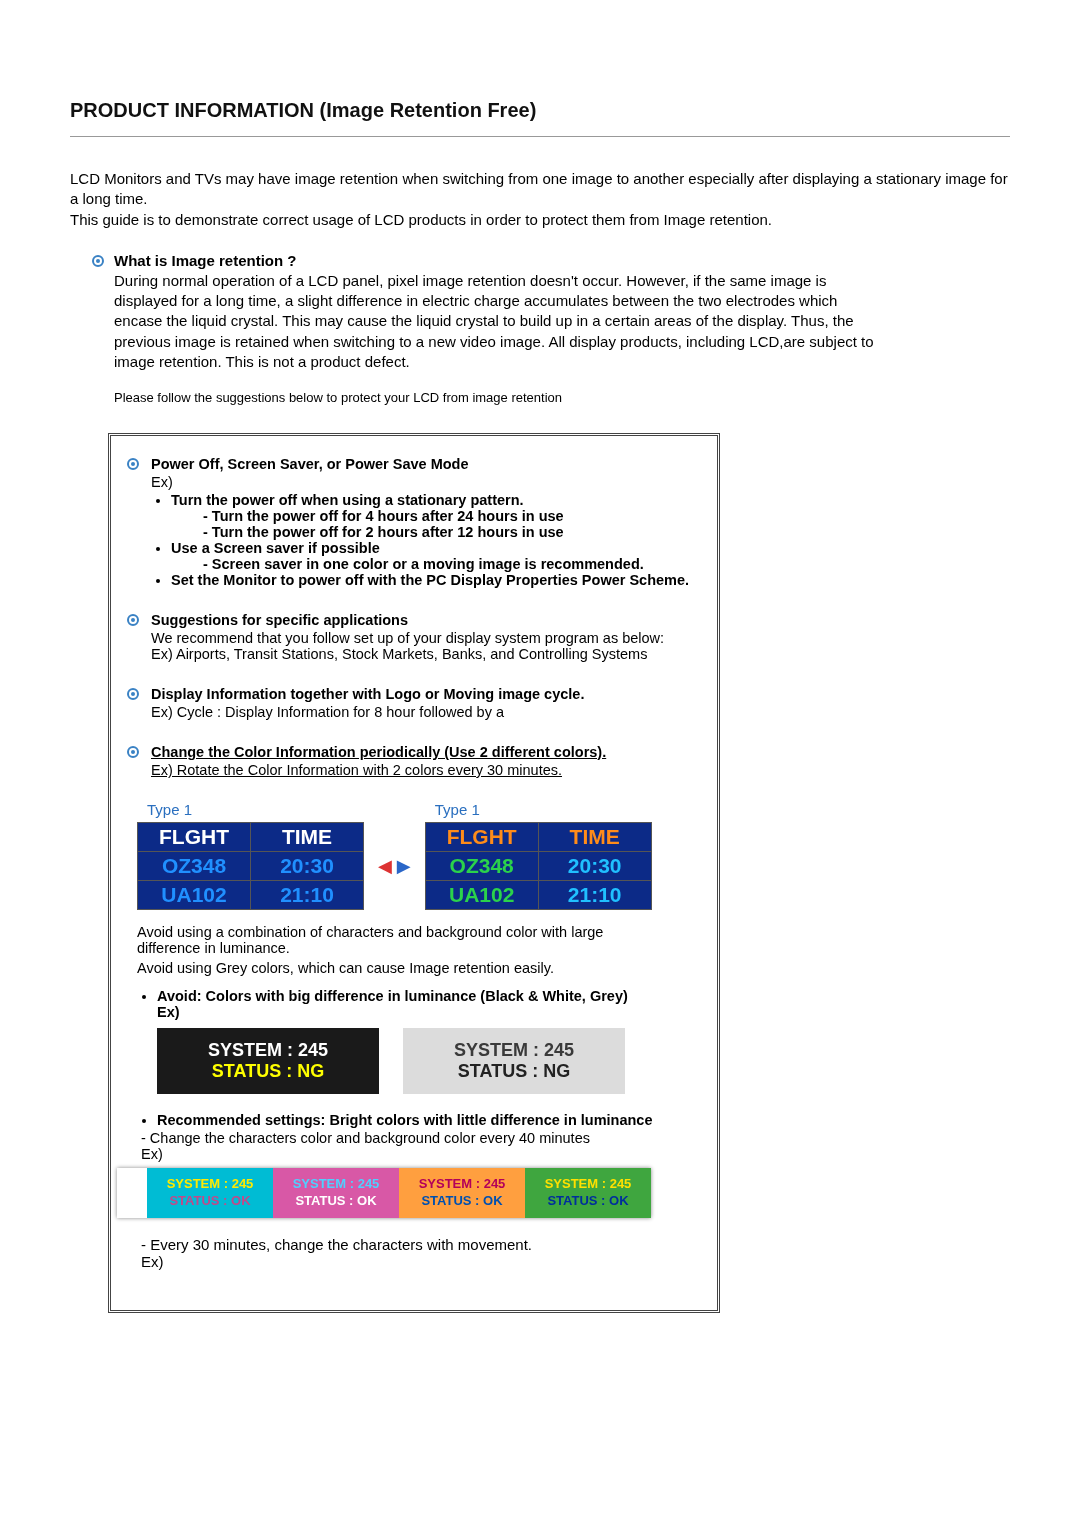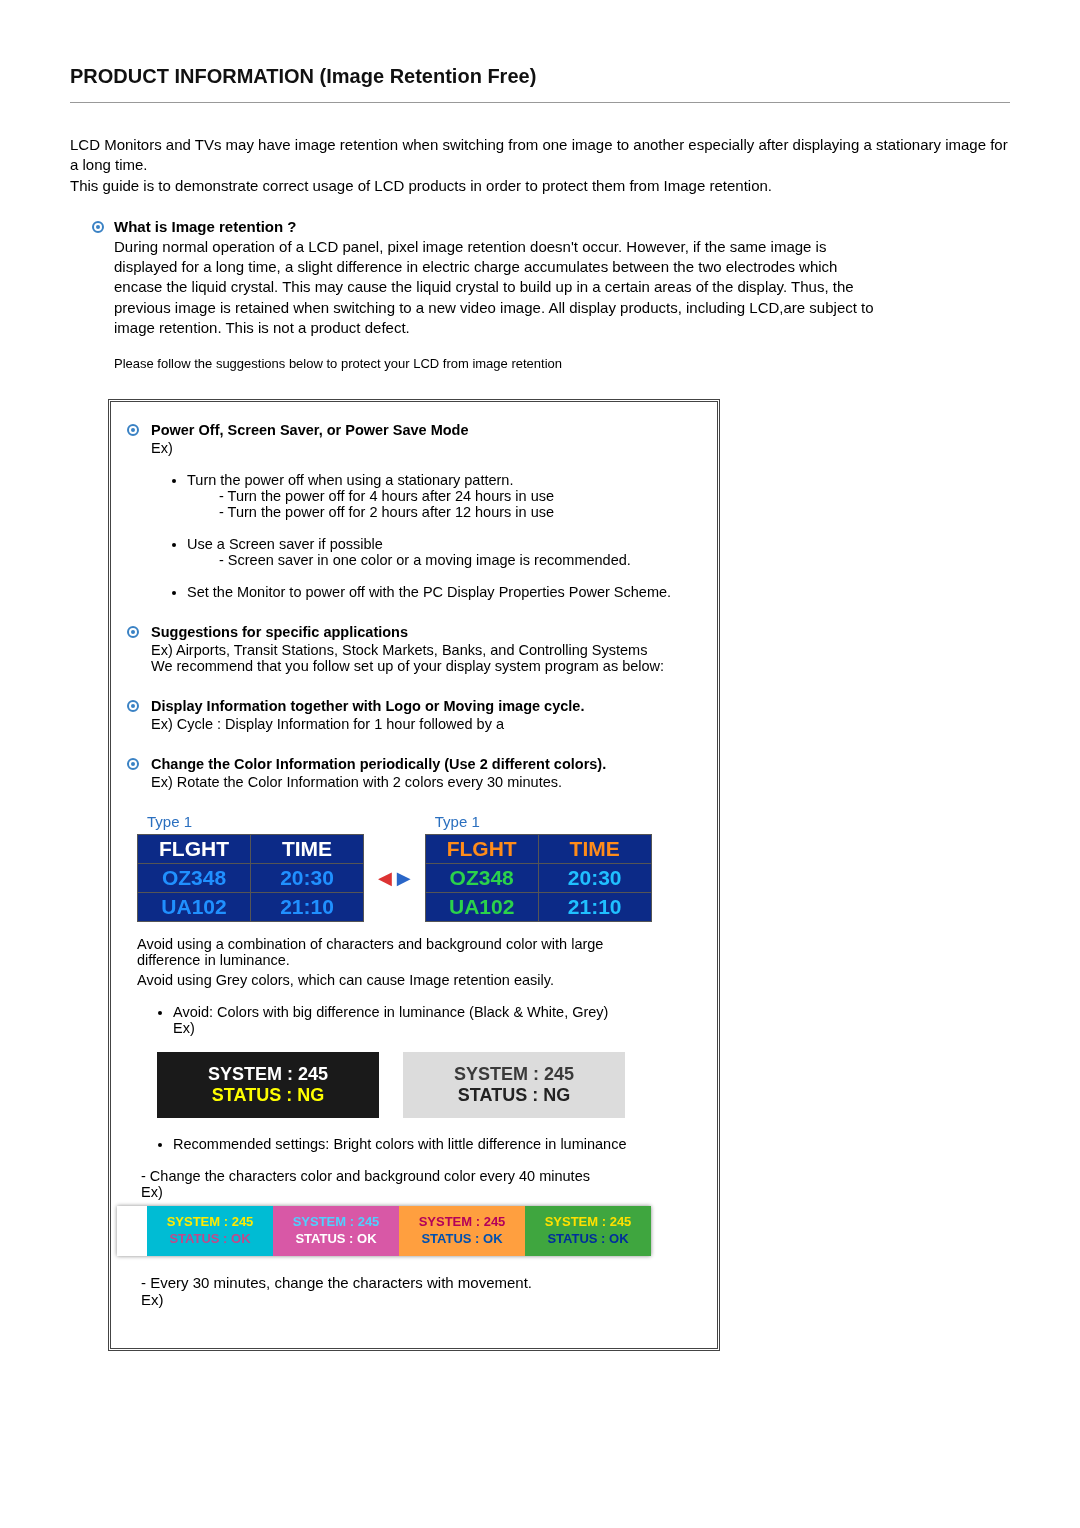--- a/index.html
+++ b/index.html
@@ -4,21 +4,21 @@
 <style>
   body {
     margin: 0;
     padding: 0;
     background: #ffffff;
     font-family: Arial, Helvetica, sans-serif;
     color: #000;
     width: 1080px;
   }
   .page {
-    padding: 65px 70px 60px 70px;
+    padding: 99px 70px 60px 70px;
   }
   .title {
     font-size: 20px;
     font-weight: bold;
     color: #111;
     margin: 0 0 10px 0;
   }
   .hr {
     border: none;
     border-top: 1px solid #999;
@@ -69,21 +69,21 @@
     margin-bottom: 24px;
     font-size: 14.5px;
   }
   .box-sec .bullet-icon { left: 10px; top:2px; }
   .box-sec .sec-heading { font-size: 14.5px; }
   ul.disc {
     list-style: disc;
     margin: 2px 0 2px 20px;
     padding: 0;
   }
-  ul.disc li { margin: 16px; padding:0; }
+  ul.disc li { margin: 0; padding:0;font-weight:bold; }
   .subline { margin-left: 32px; }
   .ex { font-size: 14.5px; }
   
   .flight-row { display:flex; align-items:center; padding-left:20px; margin:10px 0 14px 0; }
   .ftable { border-collapse: collapse; }
   .ftable th, .ftable td {
     border: 1px solid #555;
     width: 110px;
     height: 26px;
     text-align: center;
@@ -180,36 +180,36 @@
     </div>
 
     <div class="box-sec">
       <span class="bullet-icon">
           <svg width="12" height="12">
             <circle cx="6" cy="6" r="5" fill="none" stroke="#3a82c4" stroke-width="2"></circle>
             <circle cx="6" cy="6" r="2" fill="#3a82c4"></circle>
           </svg>
         </span>
       <div class="sec-heading">Suggestions for specific applications</div>
+      <div>We recommend that you follow set up of your display system program as below:</div>
       <div>Ex) Airports, Transit Stations, Stock Markets, Banks, and Controlling Systems</div>
-      <div>We recommend that you follow set up of your display system program as below:</div>
     </div>
 
     <div class="box-sec">
       <span class="bullet-icon">
           <svg width="12" height="12">
             <circle cx="6" cy="6" r="5" fill="none" stroke="#3a82c4" stroke-width="2"></circle>
             <circle cx="6" cy="6" r="2" fill="#3a82c4"></circle>
           </svg>
         </span>
       <div class="sec-heading">Display Information together with Logo or Moving image cycle.</div>
-      <div>Ex) Cycle : Display Information for 1 hour followed by a</div>
-    </div>
-
-    <div class="box-sec" style="margin-bottom:23px;">
+      <div>Ex) Cycle : Display Information for 8 hour followed by a</div>
+    </div>
+
+    <div class="box-sec" style="margin-bottom:23px;text-decoration:underline;">
       <span class="bullet-icon">
           <svg width="12" height="12">
             <circle cx="6" cy="6" r="5" fill="none" stroke="#3a82c4" stroke-width="2"></circle>
             <circle cx="6" cy="6" r="2" fill="#3a82c4"></circle>
           </svg>
         </span>
       <div class="sec-heading">Change the Color Information periodically (Use 2 different colors).</div>
       <div>Ex) Rotate the Color Information with 2 colors every 30 minutes.</div>
     </div>
 

